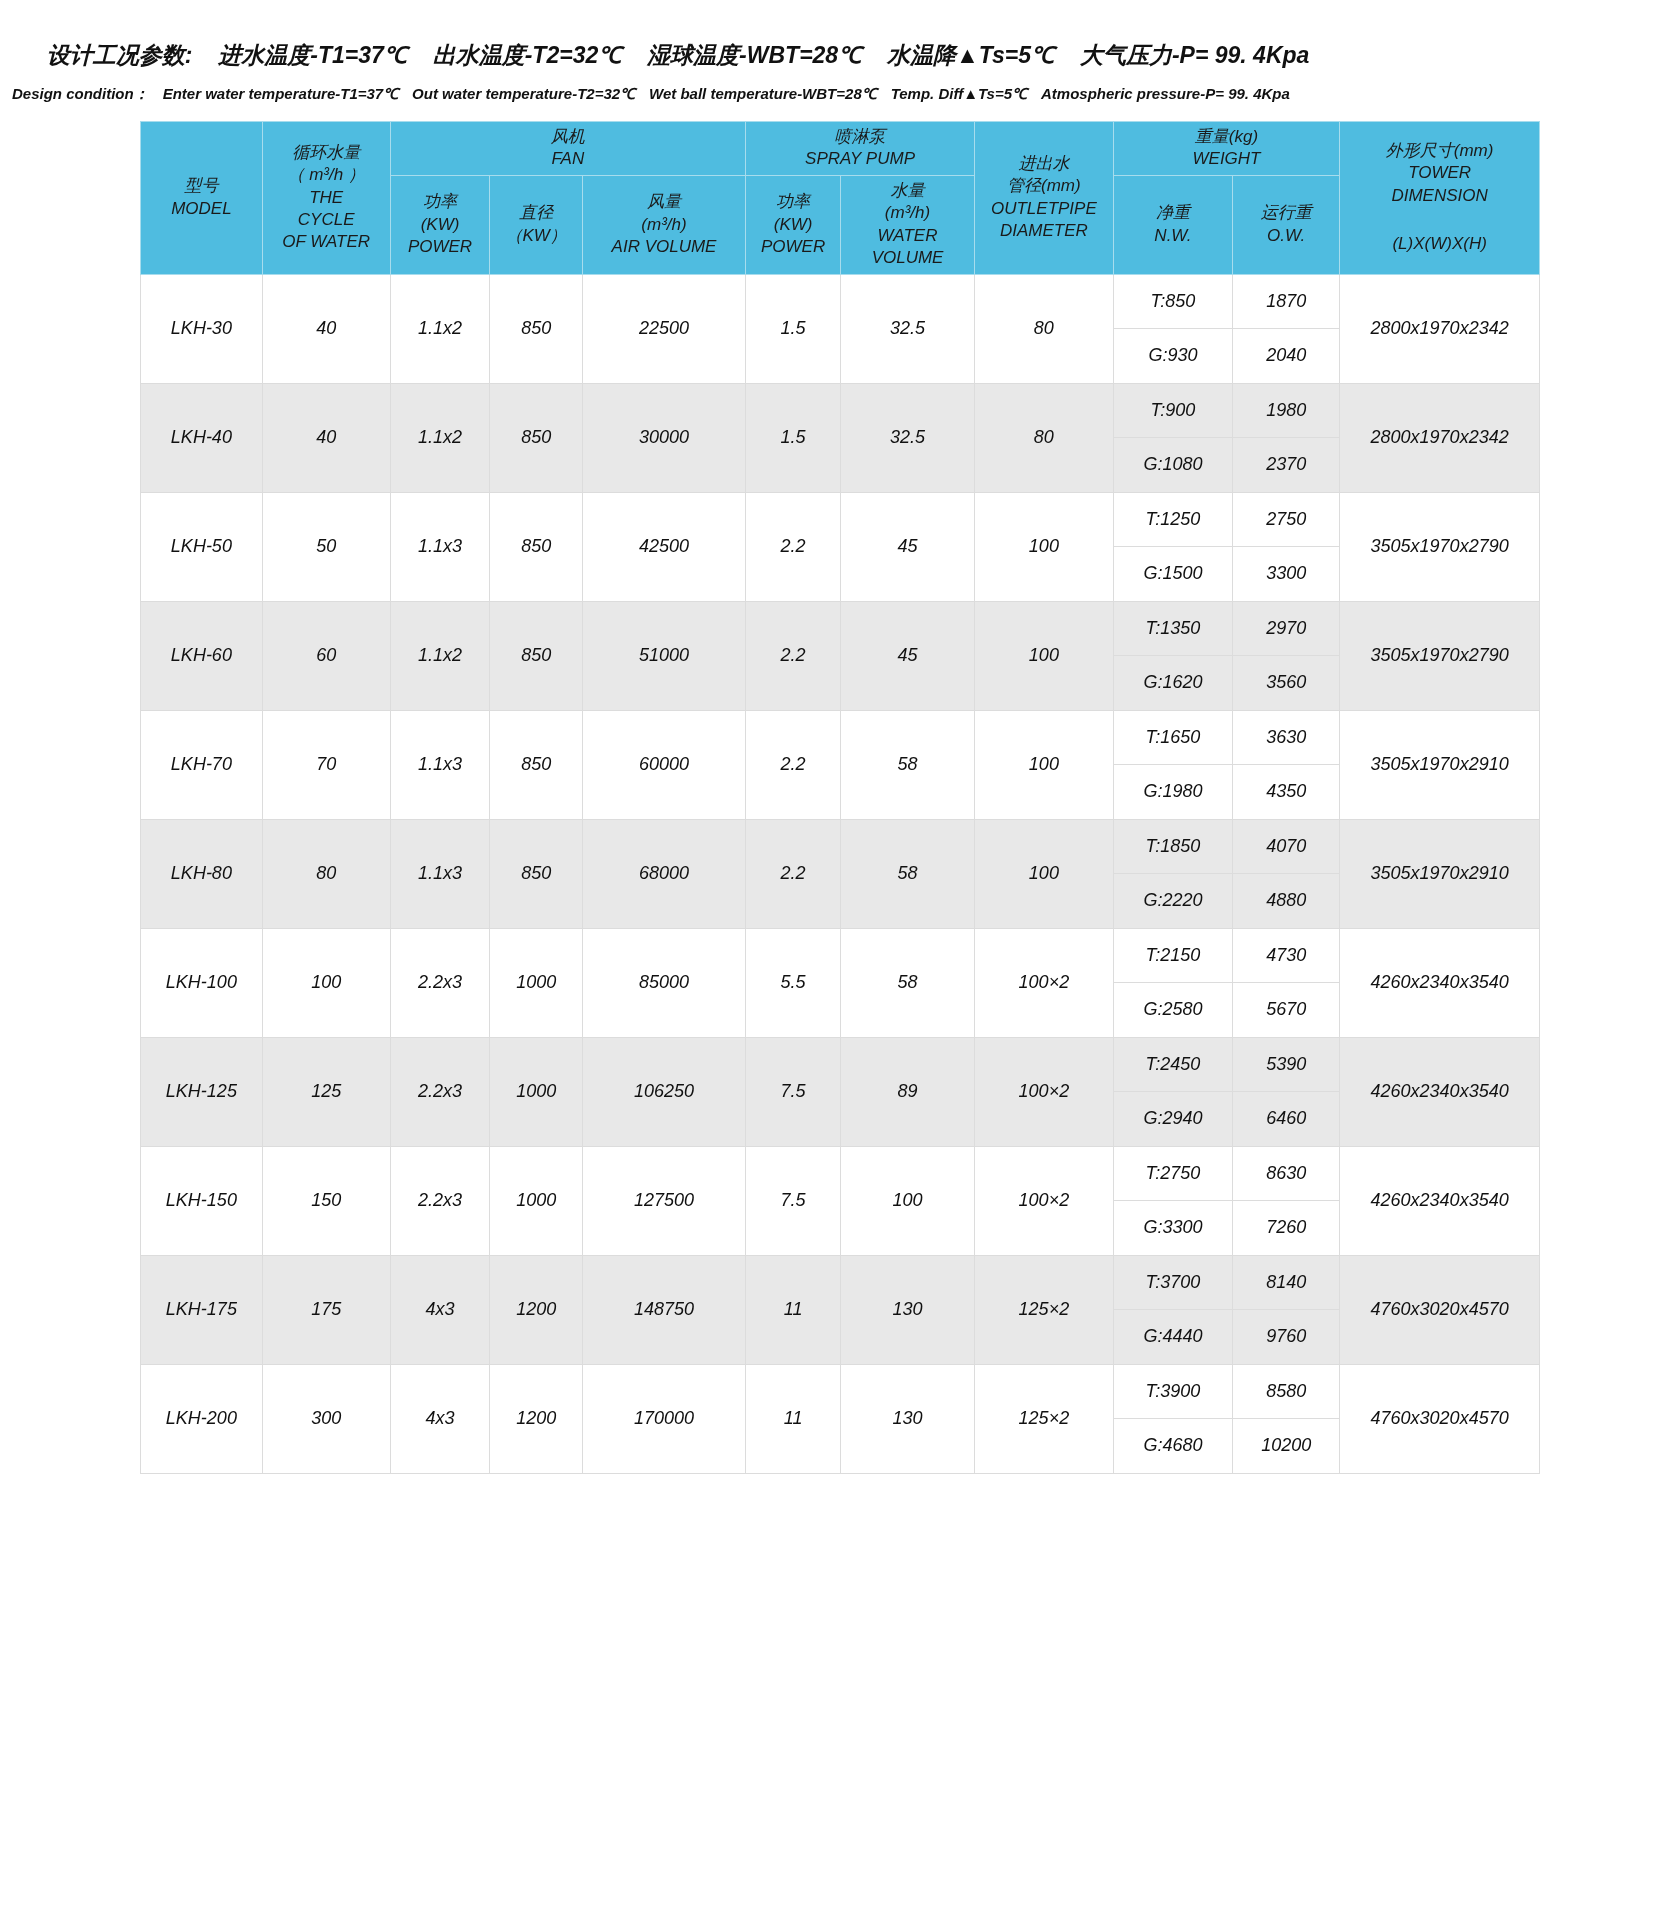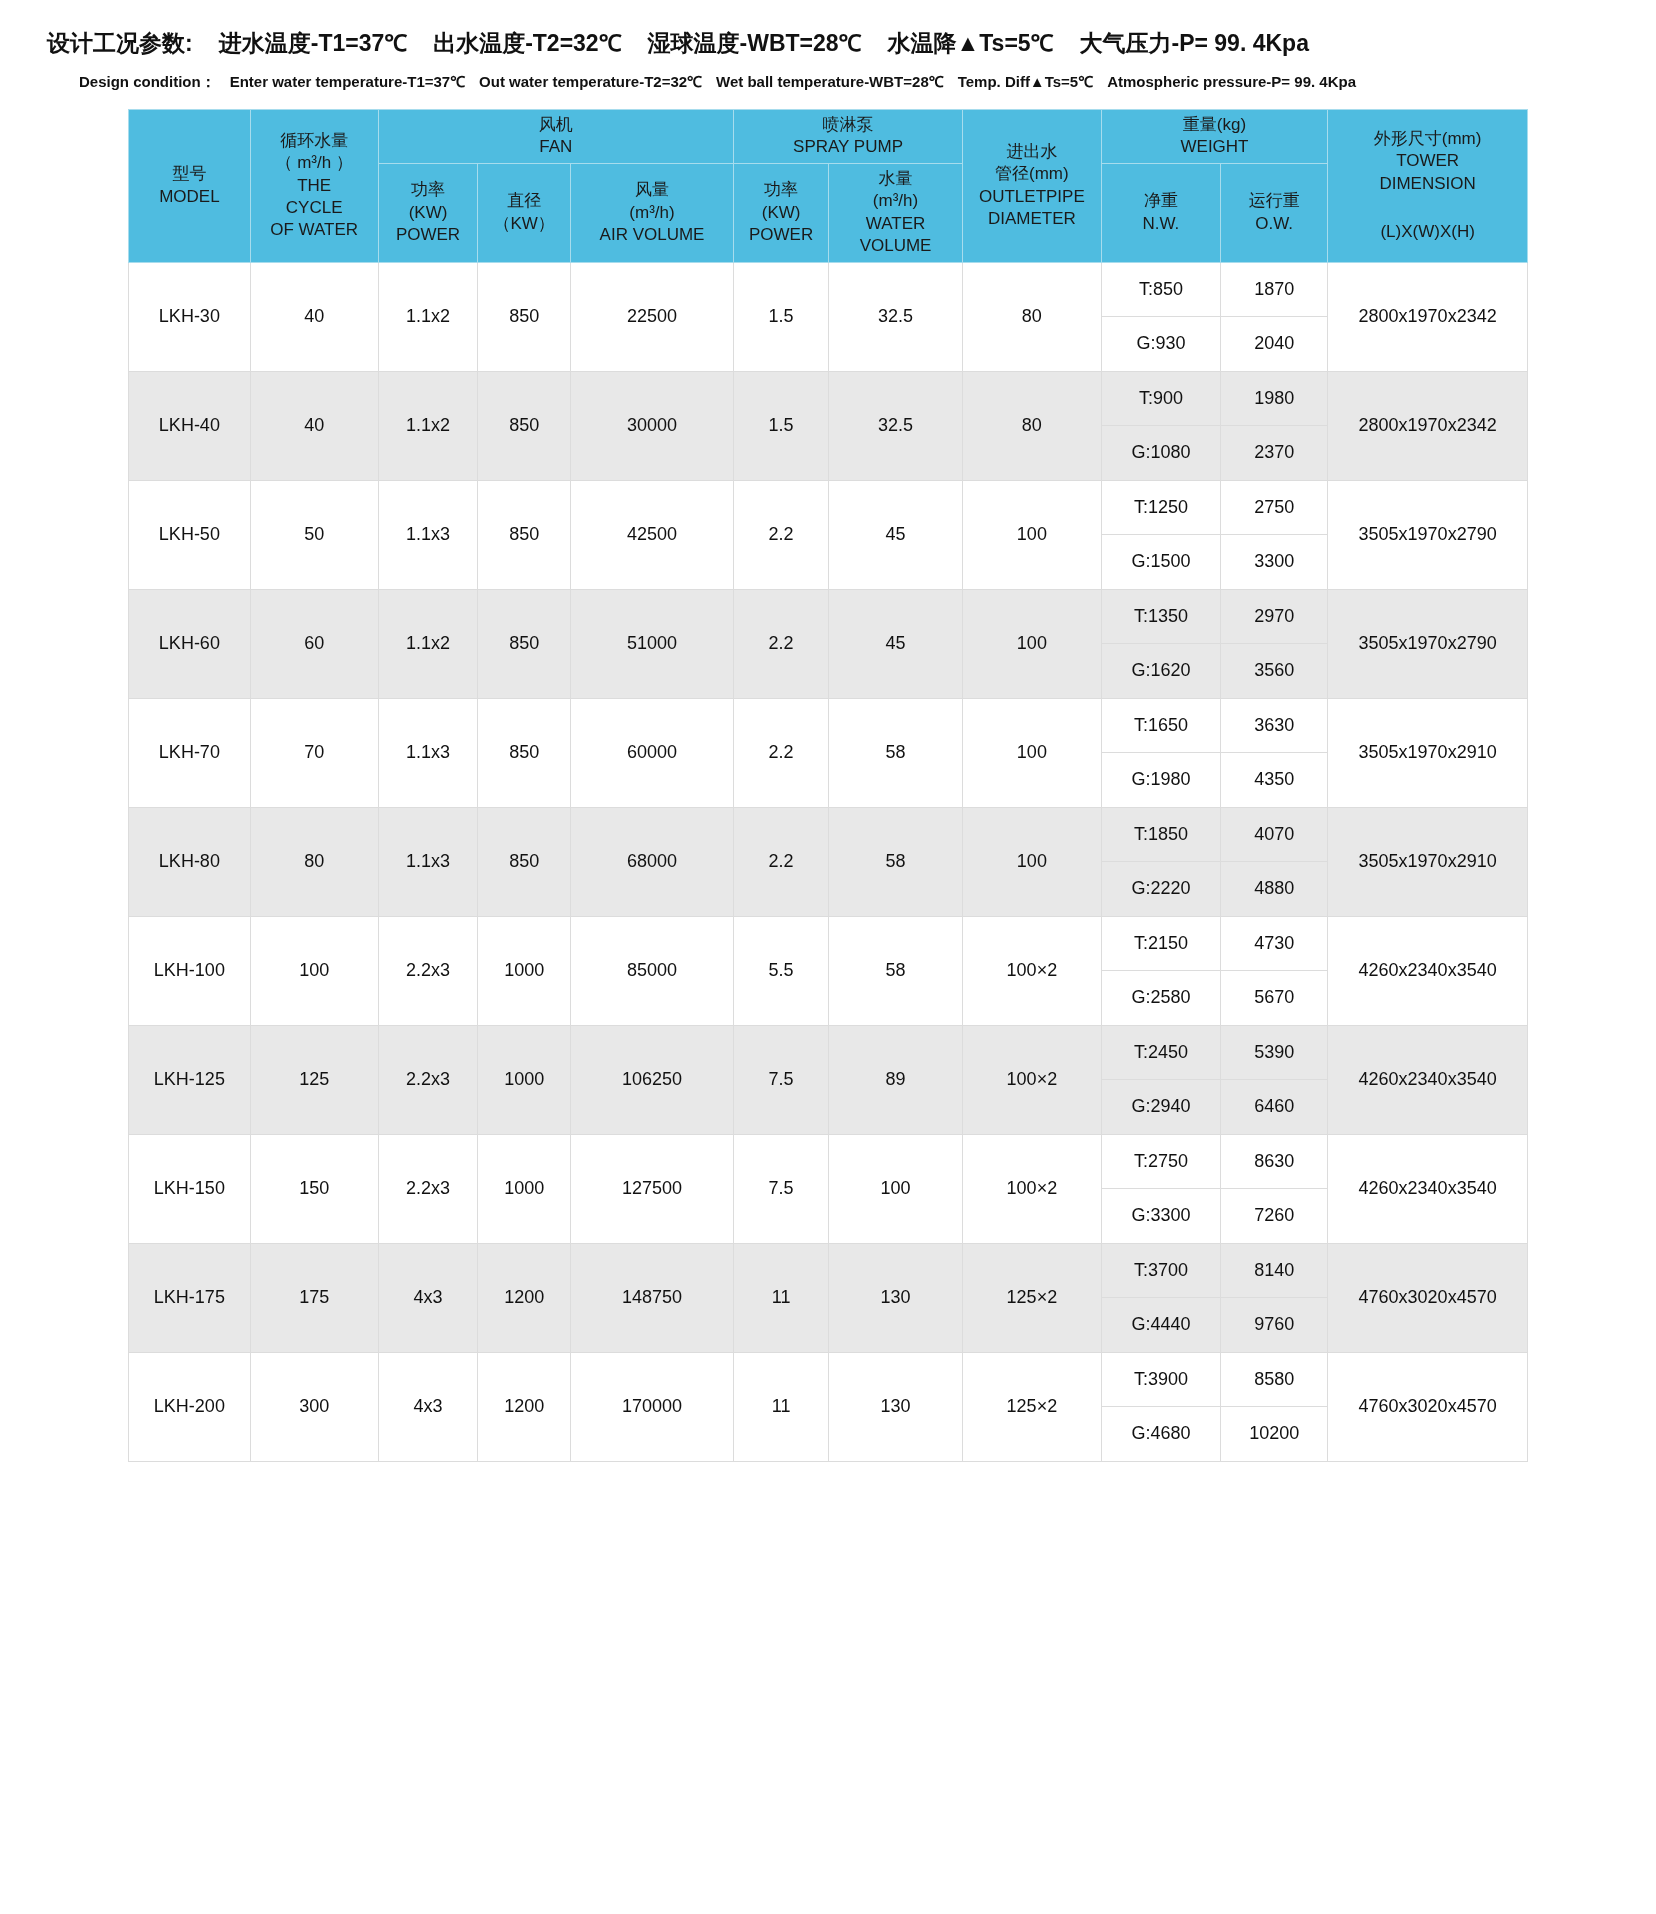--- a/index.html
+++ b/index.html
@@ -4,35 +4,35 @@
 <style>
   * { box-sizing: border-box; }
   html, body { margin:0; padding:0; }
   body {
     width:1656px; height:1914px;
     background:#ffffff;
     font-family:"Liberation Sans", sans-serif;
     color:#111;
     overflow:hidden;
   }
-  .page { width:1356px; padding:0; }
+  .page { width:1356px; padding:12px;font-style:italic; }
 
   
   .cond-wrap { padding-top:26px; }
   .cond-cn {
     text-align:center;
     font-size:23px;
     font-weight:bold;
     letter-spacing:0px;
     white-space:nowrap;
   }
   .cond-cn span.seg { margin-right:26px; }
   .cond-cn span.seg:last-child { margin-right:0; }
   .cond-en {
-    text-align:right;
+    text-align:left;
     font-size:15px;
     font-weight:bold;
     margin-top:12px;
     white-space:nowrap;
   }
   .cond-en span.seg { margin-right:14px; }
   .cond-en span.seg:last-child { margin-right:0; }
 
   
   .tbl-holder { padding:0 128px 0 128px; margin-top:17px; }

